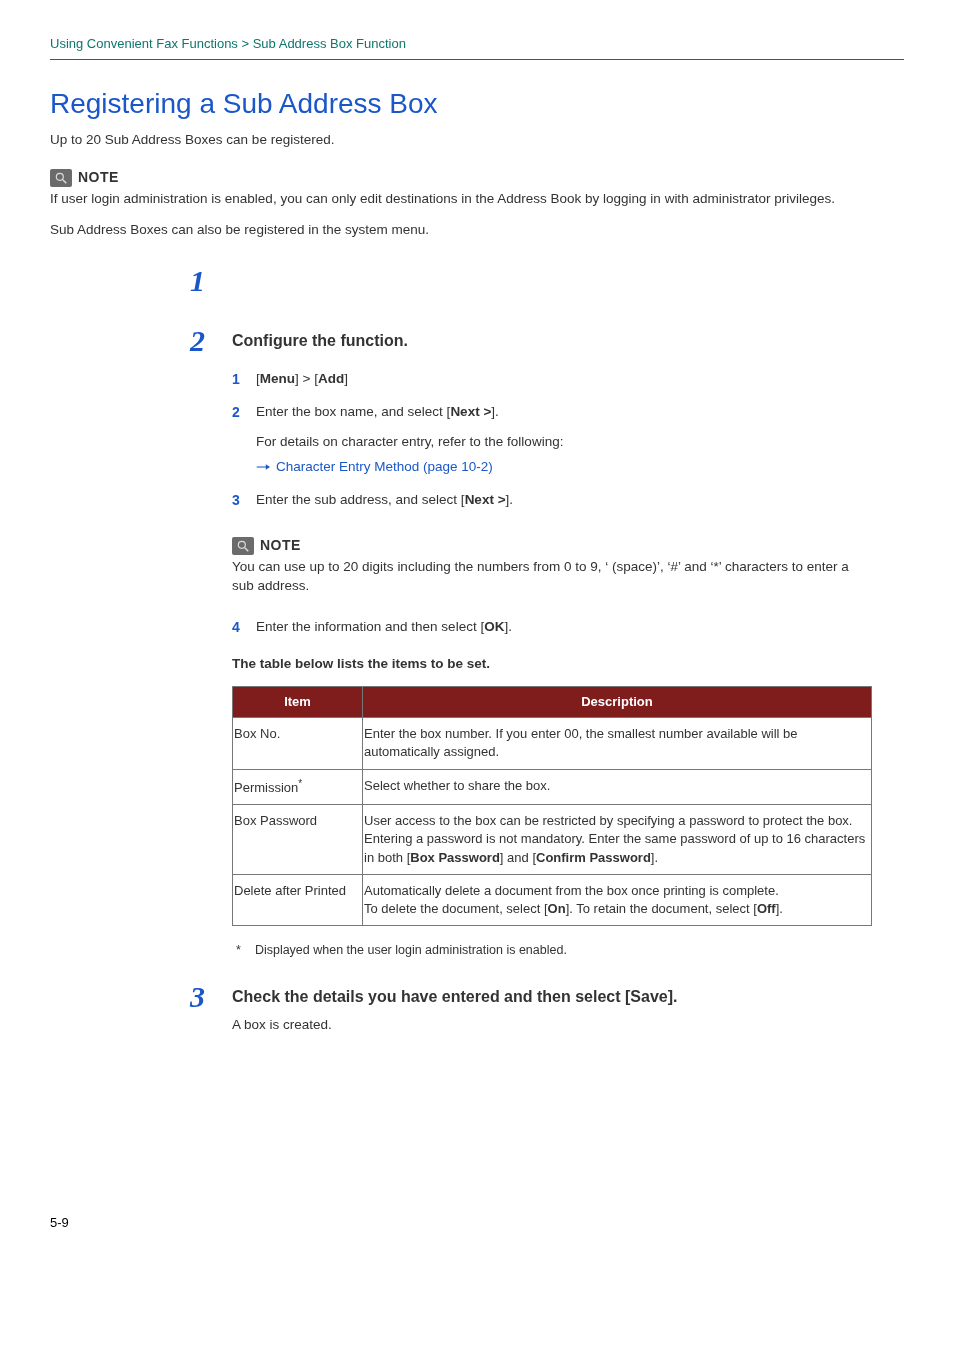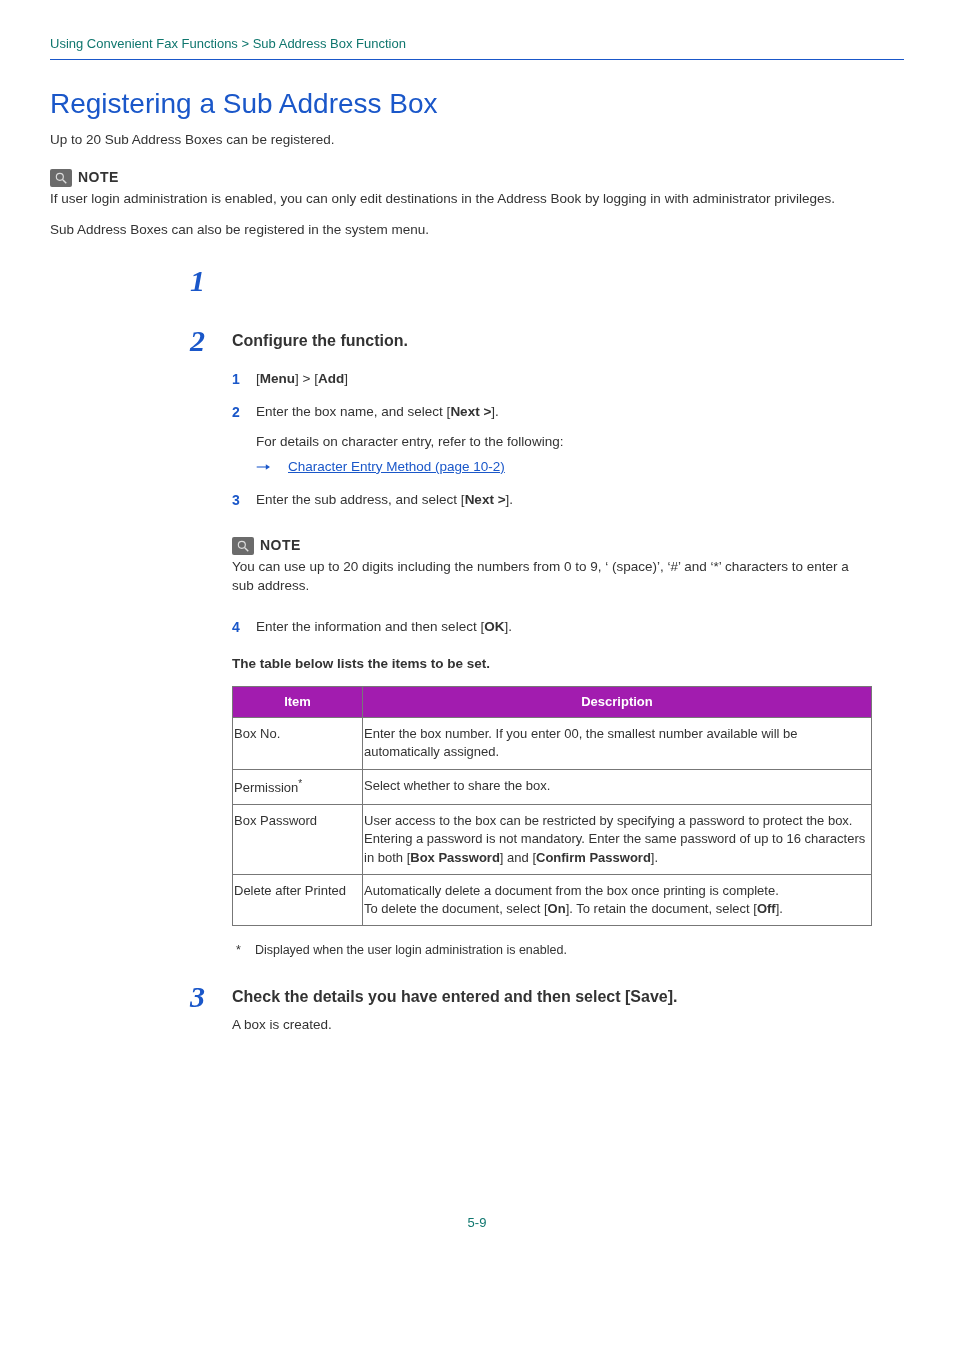--- a/index.html
+++ b/index.html
@@ -58,45 +58,45 @@
     font-size: 14px;
     min-width: 14px;
   }
   .sub-text { flex: 1; }
   .sub-para { margin-top: 10px; margin-left: 24px; }
   .link-row { display: flex; align-items: center; gap: 6px; margin-top: 6px; margin-left: 24px; }
   .arrow-icon {
     width: 14px; height: 10px;
     display: inline-flex;
   }
-  .link-text { color: #1a57c9; text-decoration: underline; cursor: pointer; margin-left: 12px; }
+  .link-text { color: #1a57c9; cursor: pointer; }
   .inner-note { margin-left: 0; margin-top: 18px; }
   .inner-note .note-body { margin-left: 0; }
   .table-caption { font-weight: bold; margin-top: 18px; margin-bottom: 12px; }
   table.items { border-collapse: collapse; width: 640px; margin-top: 8px; }
   table.items th, table.items td {
     border: 1px solid #777;
     padding: 7px 1px;
     text-align: left;
     vertical-align: top;
     font-size: 13px;
   }
   table.items th {
-    background: #a21caf;
+    background: #7f1d1d;
     color: #fff;
     font-weight: bold;
     text-align: center;
     padding: 6px 10px;
   }
   table.items th:first-child { width: 130px; }
   .sup { font-size: 10px; vertical-align: super; }
   .footnote { margin-top: 16px; font-size: 12.5px; display:flex; gap:14px; margin-left:4px;}
   .footnote .star { }
   .after-step { margin-left: 182px; margin-top: 4px; }
-  .page-num { text-align: center; margin-top: 180px; font-size: 13px; color: #0f766e; }
+  .page-num { margin-top: 180px; font-size: 13px; color: #000000; }
   .bold { font-weight: bold; }
 </style>
 </head>
 <body>
 
 <div class="page">
 
   <div class="breadcrumb">Using Convenient Fax Functions &gt; Sub Address Box Function</div>
   <hr class="hr-blue">
 

